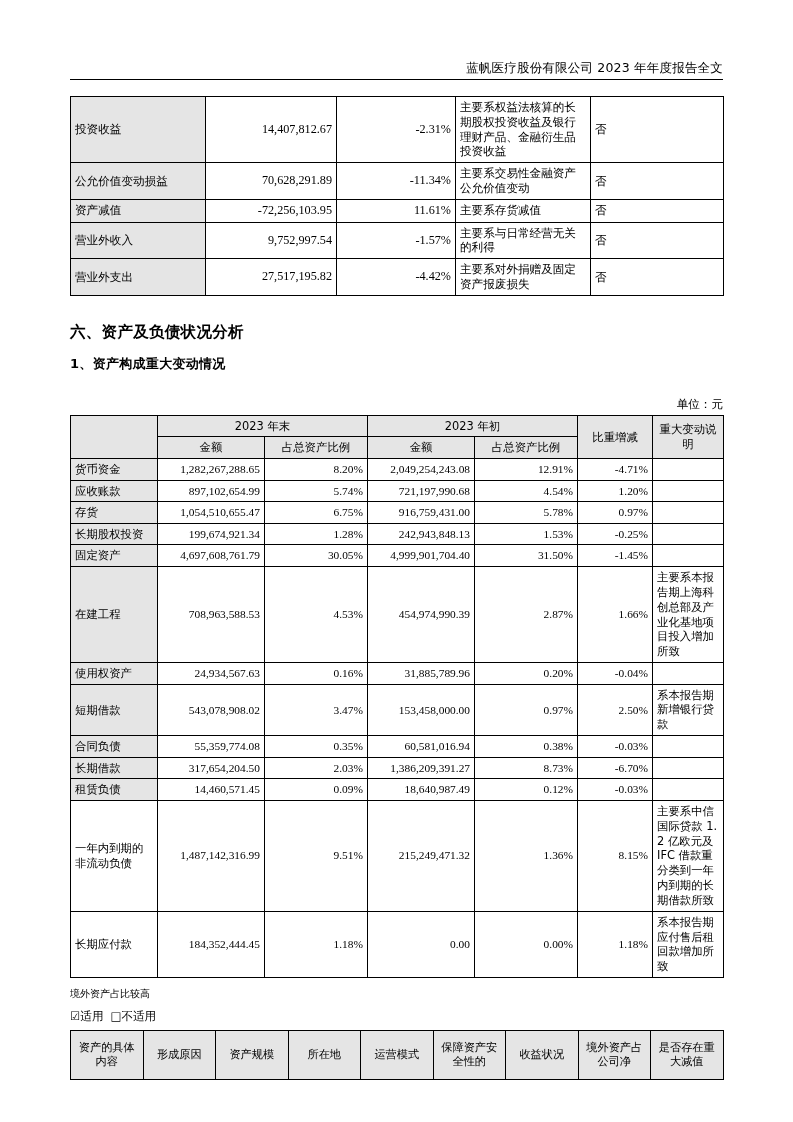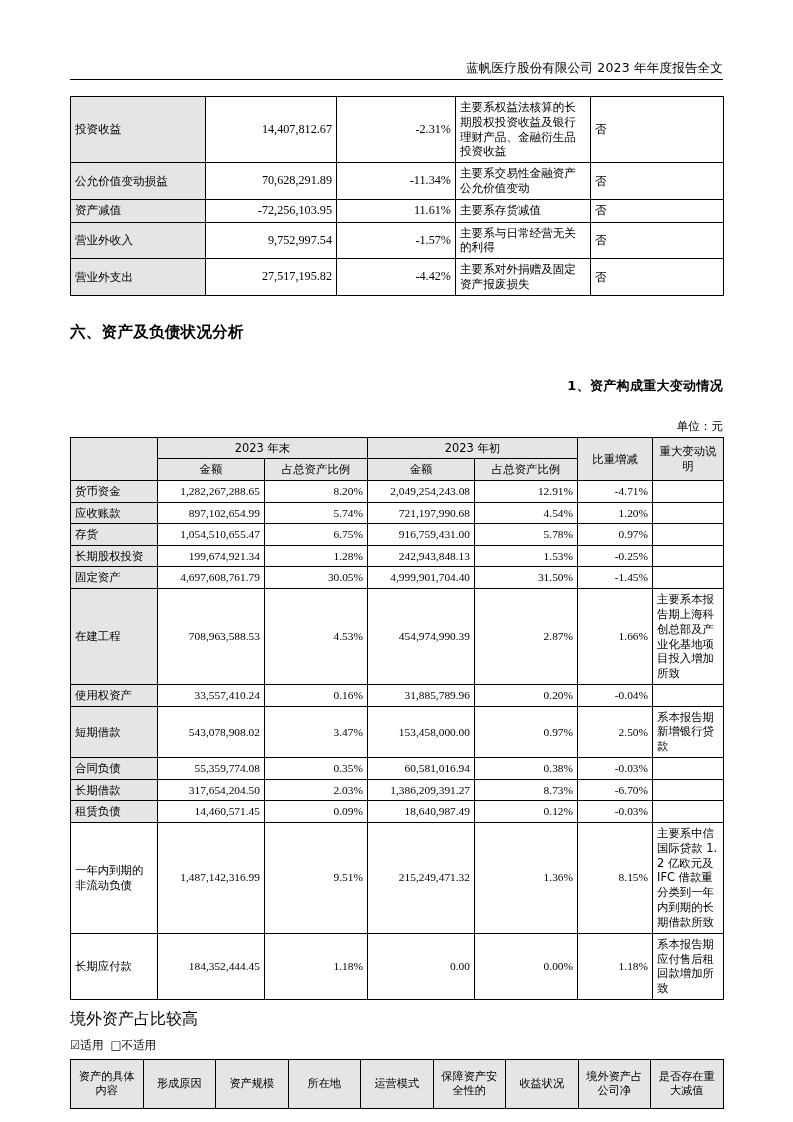--- a/index.html
+++ b/index.html
@@ -70,32 +70,31 @@
     font-size: 15.5px;
     font-family: "DejaVu Sans", "Liberation Sans", sans-serif;
     font-weight: bold;
     margin: 26px 0 8px 0;
     letter-spacing: 0.3px;
   }
   h3.sub {
     font-size: 13px;
     font-family: "DejaVu Sans", "Liberation Sans", sans-serif;
     font-weight: bold;
-    margin: 34px 0 0 0;
+    margin: 12px 0 0 0;
     letter-spacing: 0.3px;
-    text-align: right;
   }
   .unit-line {
     text-align: right;
     font-size: 11.6px;
     font-family: Liberation Sans, sans-serif;
     margin: 24px 0 3px 0;
   }
   .note-line {
-    font-size: 16px;
+    font-size: 10px;
     font-family: "DejaVu Sans", "Liberation Sans", sans-serif;
     margin: 9px 0 0 0;
   }
   .applic-line {
     font-size: 11.6px;
     font-family: "DejaVu Sans", "Liberation Sans", sans-serif;
     margin: 8px 0 6px 0;
   }
   .applic-line .box { font-family: "DejaVu Sans", sans-serif; font-size: 11.5px; }
   .applic-line .gap { display: inline-block; width: 7px; }
@@ -263,21 +262,21 @@
           <td class="sh lft">在建工程</td>
           <td class="num">708,963,588.53</td>
           <td class="num">4.53%</td>
           <td class="num">454,974,990.39</td>
           <td class="num">2.87%</td>
           <td class="num">1.66%</td>
           <td class="lft desc">主要系本报告期上海科创总部及产业化基地项目投入增加所致</td>
         </tr>
         <tr>
           <td class="sh lft">使用权资产</td>
-          <td class="num">33,557,410.24</td>
+          <td class="num">24,934,567.63</td>
           <td class="num">0.16%</td>
           <td class="num">31,885,789.96</td>
           <td class="num">0.20%</td>
           <td class="num">-0.04%</td>
           <td class="lft desc"></td>
         </tr>
         <tr>
           <td class="sh lft">短期借款</td>
           <td class="num">543,078,908.02</td>
           <td class="num">3.47%</td>

